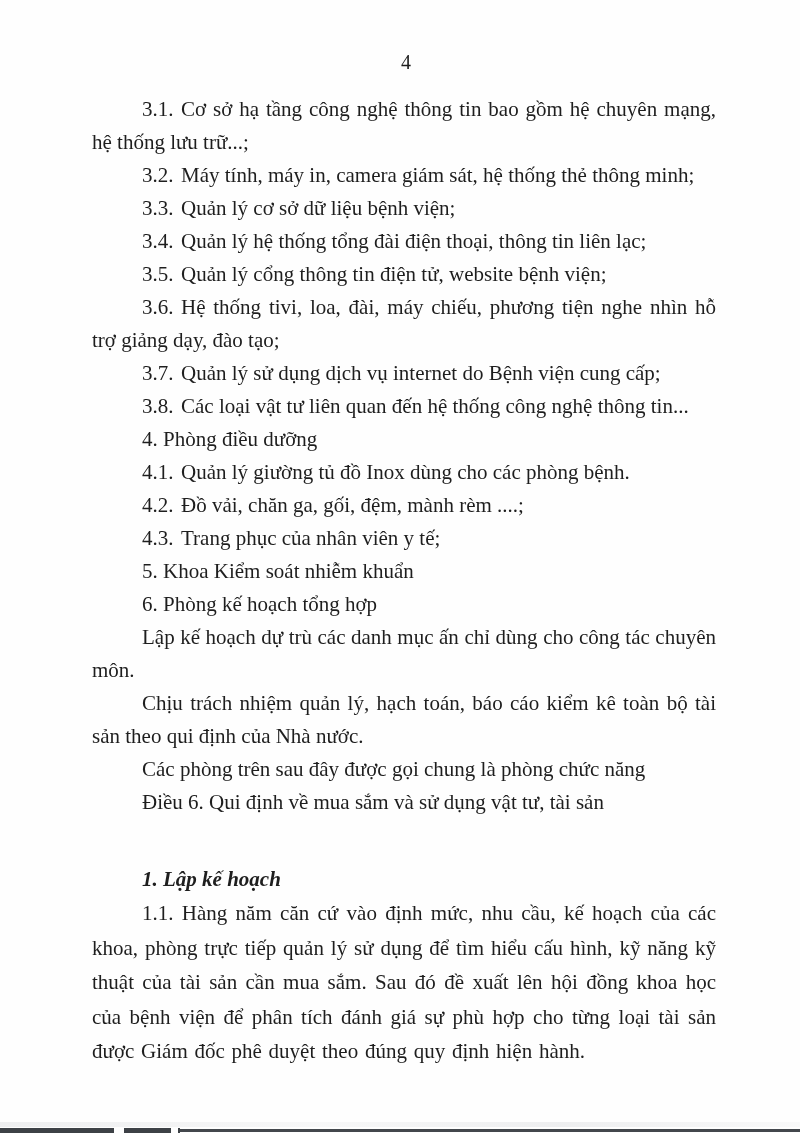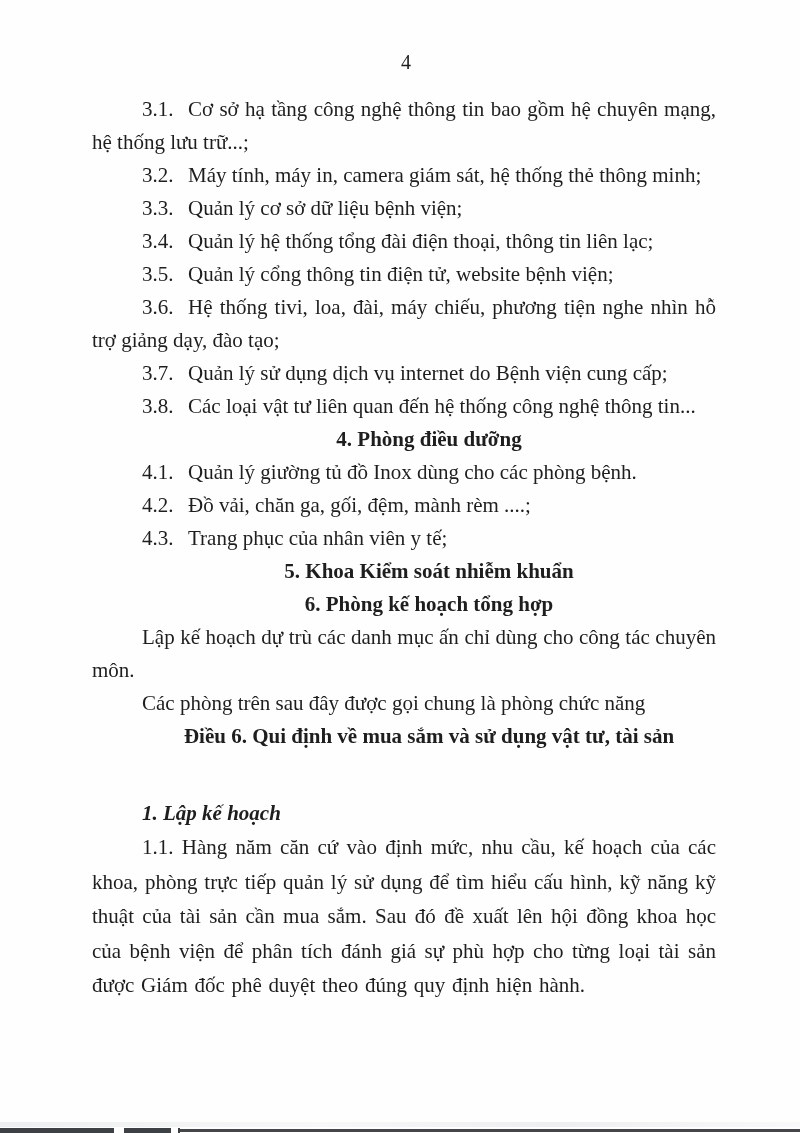--- a/index.html
+++ b/index.html
@@ -31,26 +31,26 @@
   p {
     margin: 0;
     font-size: 21px;
     line-height: 33px;
     text-indent: 50px;
     text-align: justify;
   }
   p.item .num {
     display: inline-block;
     min-width: 36px;
-    margin-right: 10px;
+    margin-right: 3px;
     text-indent: 0;
   }
   p.heading {
-    font-weight: bold;
-    text-align: center;
+    font-weight: normal;
+    text-align: left;
   }
   p.heading-italic {
     font-weight: bold;
     font-style: italic;
     text-align: left;
     margin-top: 44px;
   }
   p.para-wide {
     line-height: 34.5px;
     word-spacing: 1.5px;
@@ -116,20 +116,21 @@
     <p class="item"><span class="num">4.3.</span><span>Trang phục của nhân viên y tế;</span></p>
 
     <p class="heading">5. Khoa Kiểm soát nhiễm khuẩn</p>
 
 
     <p class="heading">6. Phòng kế hoạch tổng hợp</p>
 
     <p class="body">Lập kế hoạch dự trù các danh mục ấn chỉ dùng cho công tác chuyên môn.</p>
 
 
+    <p class="body">Chịu trách nhiệm quản lý, hạch toán, báo cáo kiểm kê toàn bộ tài sản theo qui định của Nhà nước.</p>
 
     <p class="body">Các phòng trên sau đây được gọi chung là phòng chức năng</p>
 
     <p class="heading">Điều 6. Qui định về mua sắm và sử dụng vật tư, tài sản</p>
 
     <p class="heading-italic">1. Lập kế hoạch</p>
 
     <p class="body para-wide">1.1. Hàng năm căn cứ vào định mức, nhu cầu, kế hoạch của các khoa, phòng trực tiếp quản lý sử dụng để tìm hiểu cấu hình, kỹ năng kỹ thuật của tài sản cần mua sắm. Sau đó đề xuất lên hội đồng khoa học của bệnh viện để phân tích đánh giá sự phù hợp cho từng loại tài sản được Giám đốc phê duyệt theo đúng quy định hiện hành.</p>
 
   </div>

